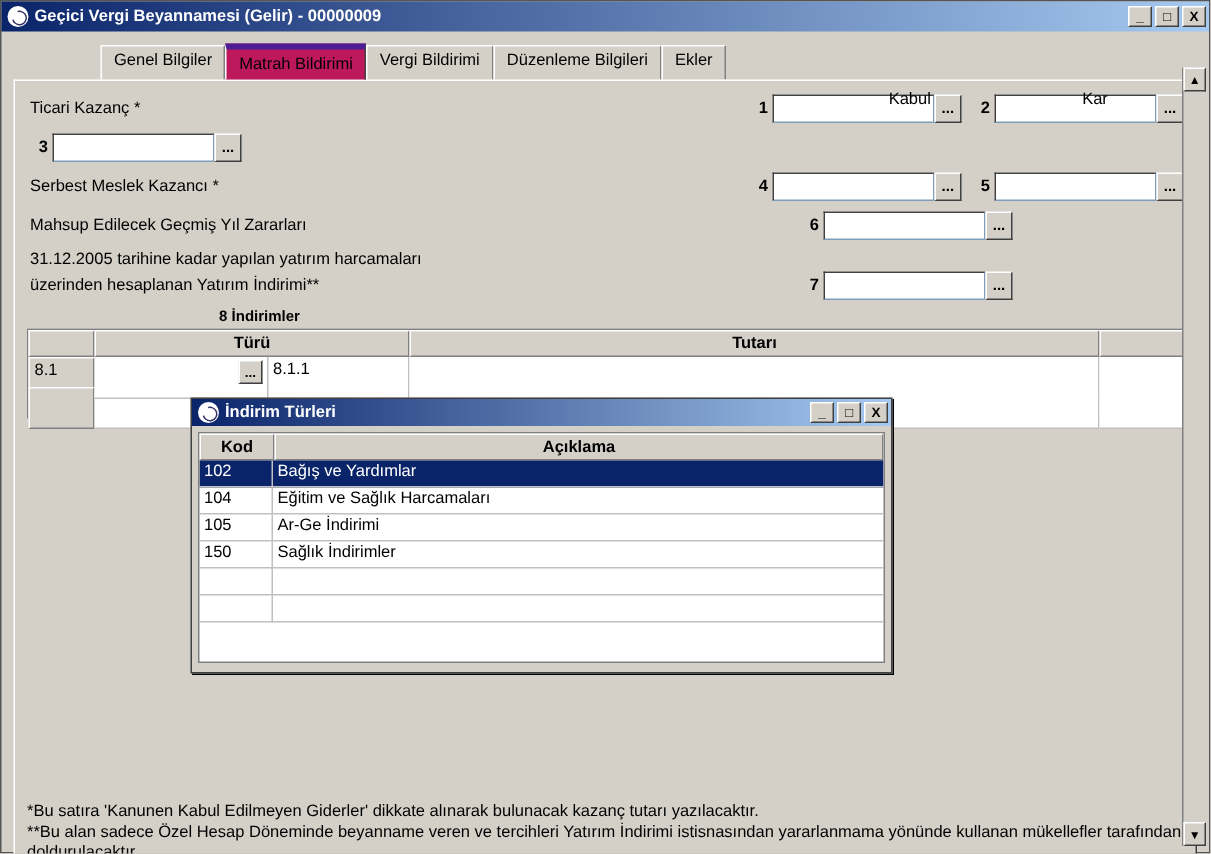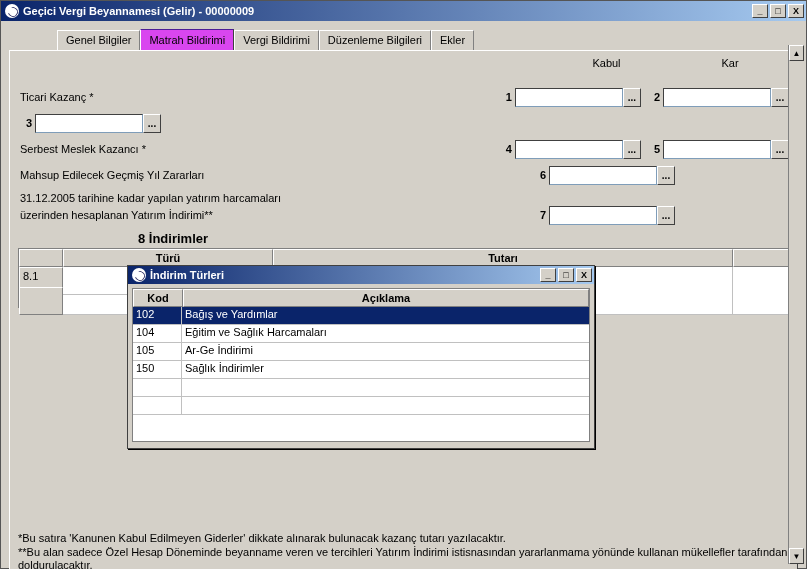--- a/index.html
+++ b/index.html
@@ -60,37 +60,37 @@
     font-family: Arial, sans-serif;
     line-height: 1;
   }
   .client {
     position: absolute;
     top: 22px; left: 2px; right: 2px; bottom: 2px;
     background: #d4d0c8;
   }
   .tabstrip {
     display: flex;
-    margin: 6px 6px 0 6px;
+    margin: 6px 6px 0 16px;
     position: relative;
     padding-left: 48px;
   }
   .tab {
     padding: 3px 8px 3px 8px;
     border: 1px solid #808080;
     border-bottom: none;
     background: #d4d0c8;
     margin-right: 0;
     font-size: 11px;
     position: relative;
     top: 1px;
   }
   .tab.active {
-    background: #d946ef;
-    border-top: 1px solid #4c1d95;
+    background: #be185d;
+    border-top: 4px solid #4c1d95;
     border-left: 1px solid #fff;
     border-right: 1px solid #404040;
     top: 0;
     padding-top: 4px;
     padding-bottom: 4px;
     z-index: 2;
   }
   .tab:not(.active) {
     border-top: 1px solid #fff;
     border-left: 1px solid #fff;
@@ -108,21 +108,21 @@
   }
   .col-headers {
     position: absolute;
     top: 6px; left: 0; right: 10px;
     display: flex;
     font-size: 11px;
   }
   .col-headers .spacer { flex: 0 0 530px; }
   .col-headers .h1 { width: 140px; text-align: center; }
   .col-headers .h2 { width: 120px; text-align: center; }
-  .rows-area { margin-top: 28px; }
+  .rows-area { }
   .form-row {
     display: flex;
     align-items: center;
     margin-bottom: 6px;
     height: 20px;
   }
   .form-row .label {
     width: 514px;
     padding-left: 2px;
   }
@@ -151,21 +151,21 @@
     border-right-color:#404040;
     border-bottom-color:#404040;
     font-size: 10px;
     display:flex; align-items:center; justify-content:center;
     font-weight:bold;
     letter-spacing: 0;
   }
   .section-title {
     font-weight: bold;
     text-align: center;
-    font-size: 13px;
+    font-size: 10px;
   }
   .grid {
     border: 1px solid #808080;
     background: #fff;
     margin-top: 2px;
   }
   .grid-head {
     display: flex;
     background: #d4d0c8;
   }

